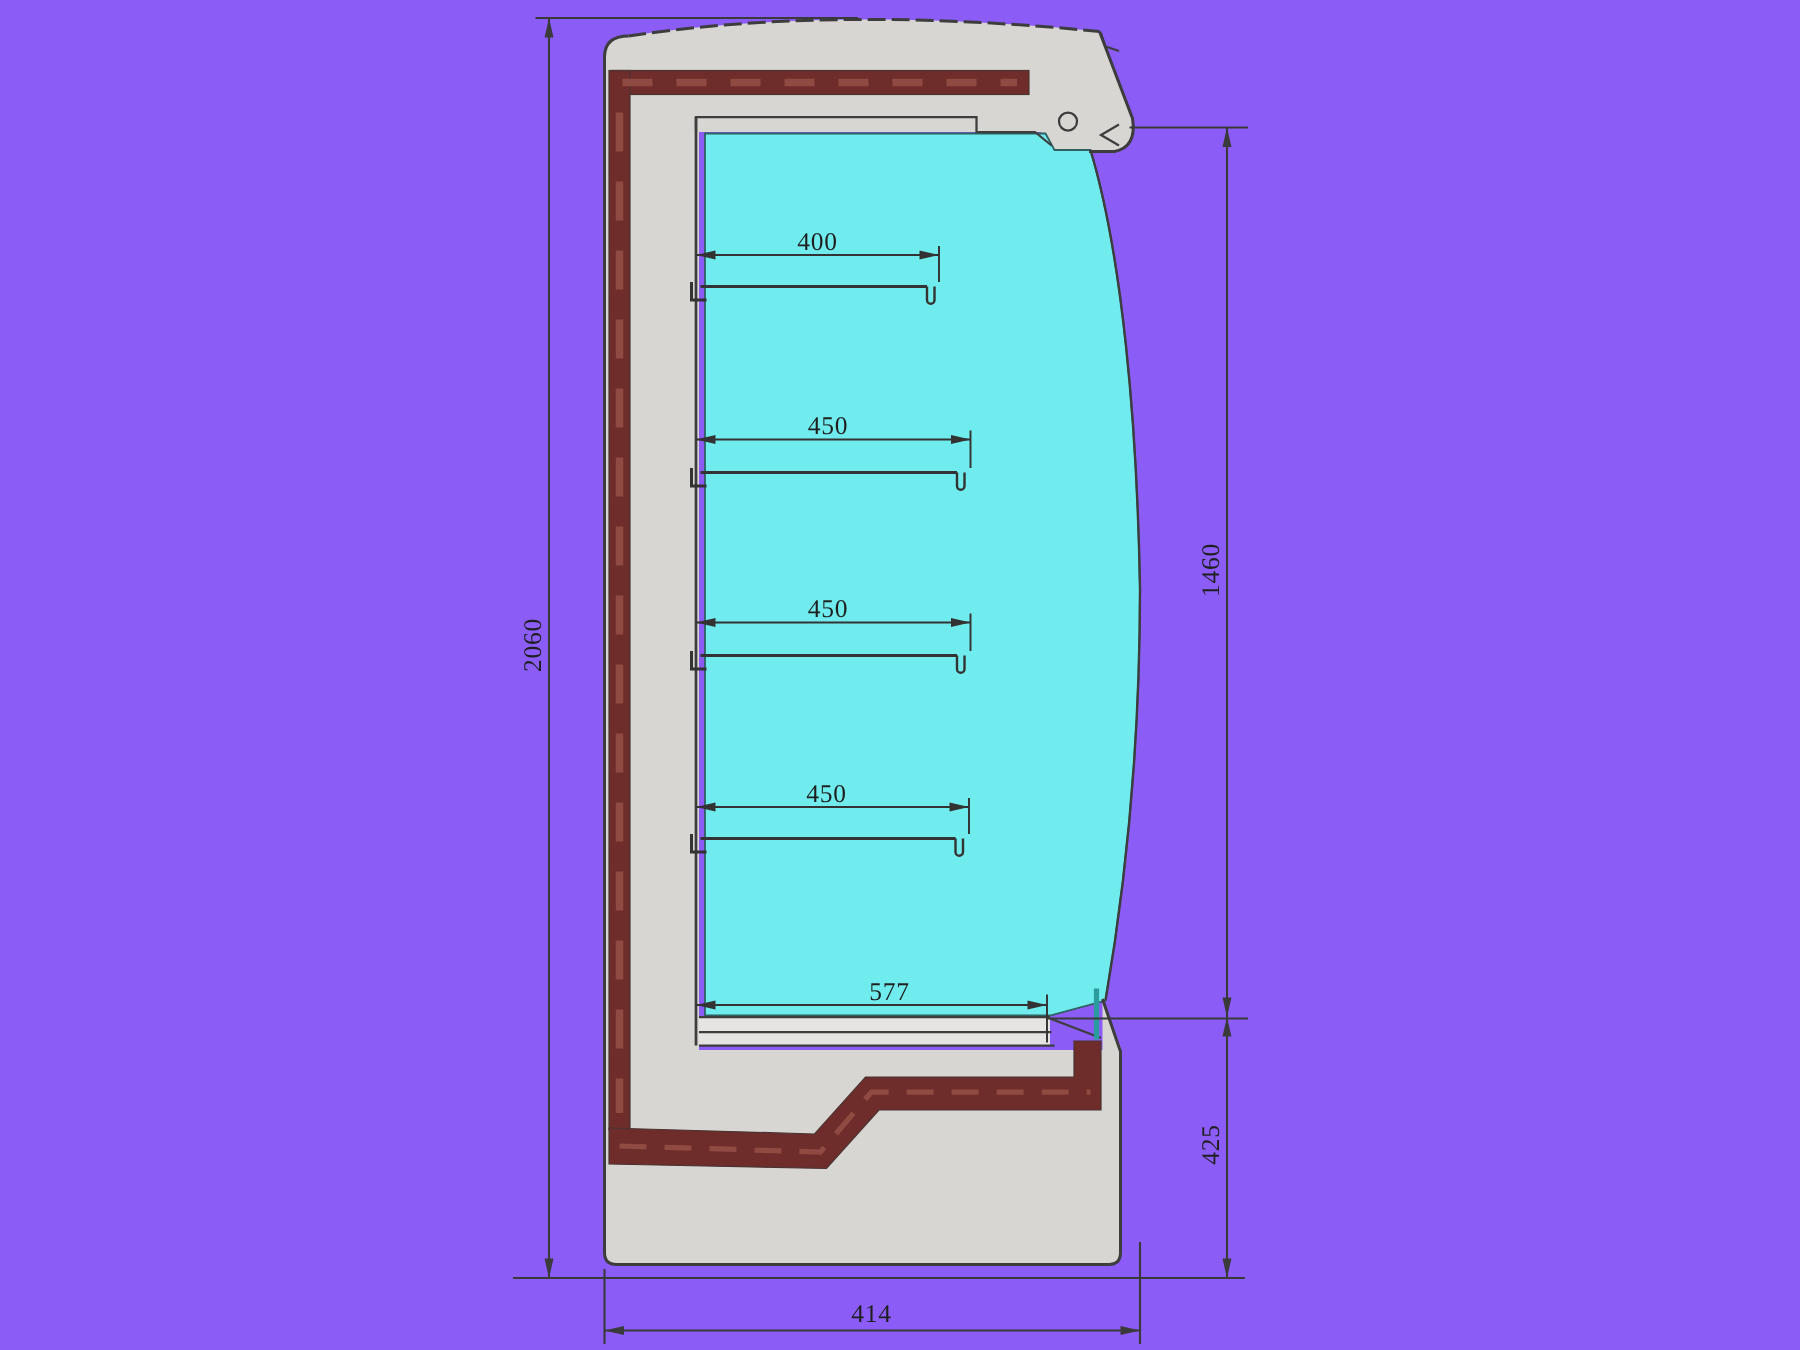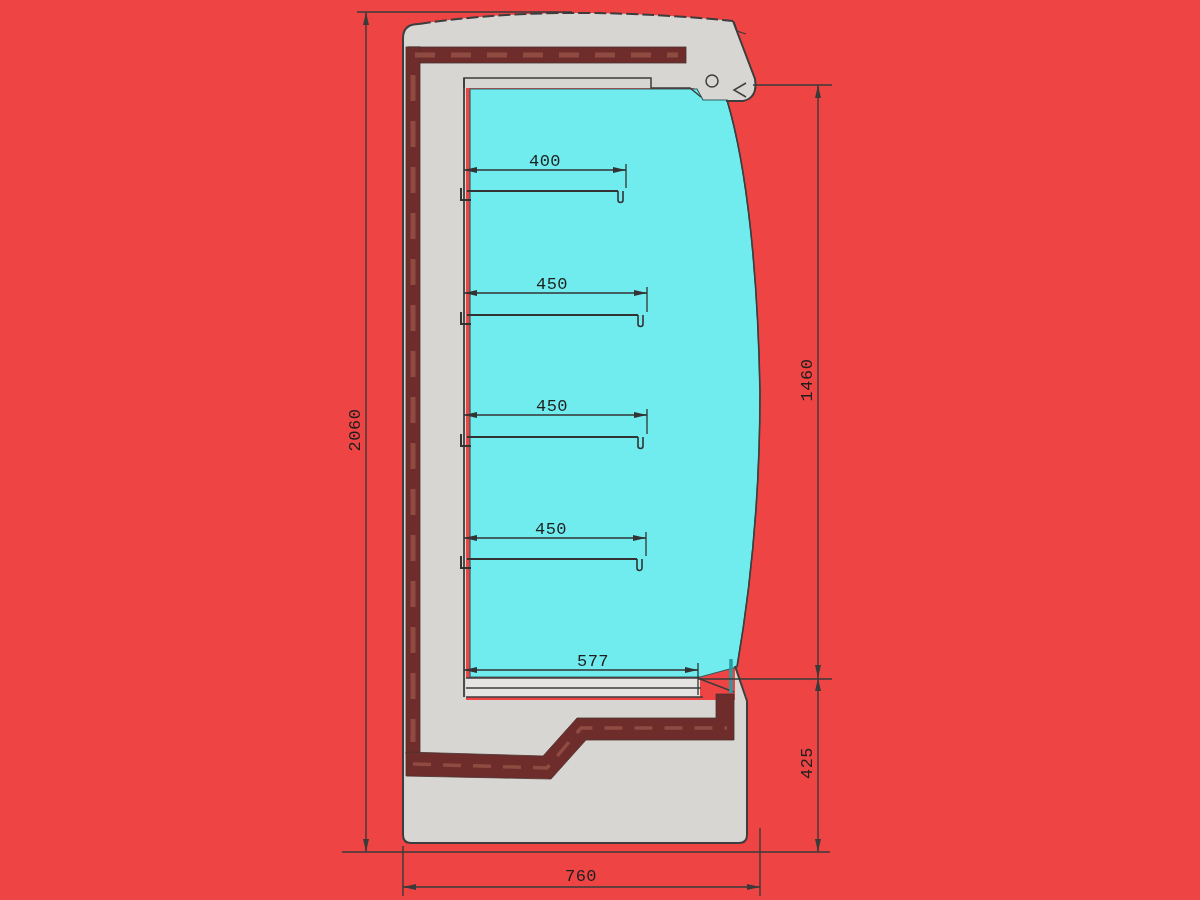--- a/index.html
+++ b/index.html
@@ -1,20 +1,20 @@
 <!DOCTYPE html>
 <html><head>
 <meta charset="utf-8">
 <style>
   html,body{margin:0;padding:0;background:#ffffff;}
   #stage{
     position:relative;
     width:1200px;height:900px;
-    background:#ef4444;
-    font-family:Liberation Mono, monospace;
+    background:#8b5cf6;
+    font-family:Liberation Serif, serif;
     overflow:hidden;
   }
   #stage svg{position:absolute;left:0;top:0;}
   .dim-label{
     position:absolute;
     transform:translate(-50%,-50%);
     font-size:17px;
     color:#1f1f1f;
     letter-spacing:0.5px;
     white-space:nowrap;
@@ -142,18 +142,18 @@
     <polygon fill="#3a3a3a" stroke="none" points="403,887 416,884 416,890"></polygon>
     <polygon fill="#3a3a3a" stroke="none" points="760,887 747,884 747,890"></polygon>
   </g>
 </svg>
 
   <div class="dim-label" style="left:545px;top:161px;">400</div>
   <div class="dim-label" style="left:552px;top:284px;">450</div>
   <div class="dim-label" style="left:552px;top:406px;">450</div>
   <div class="dim-label" style="left:551px;top:529px;">450</div>
   <div class="dim-label" style="left:581px;top:661px;margin-left:12px;">577</div>
-  <div class="dim-label" style="left:581px;top:876px;">760</div>
+  <div class="dim-label" style="left:581px;top:876px;">414</div>
   <div class="dim-label vertical" style="left:355px;top:430px;">2060</div>
   <div class="dim-label vertical" style="left:807px;top:380px;">1460</div>
   <div class="dim-label vertical" style="left:807px;top:763px;">425</div>
 
 </div>
 
 </body></html>

